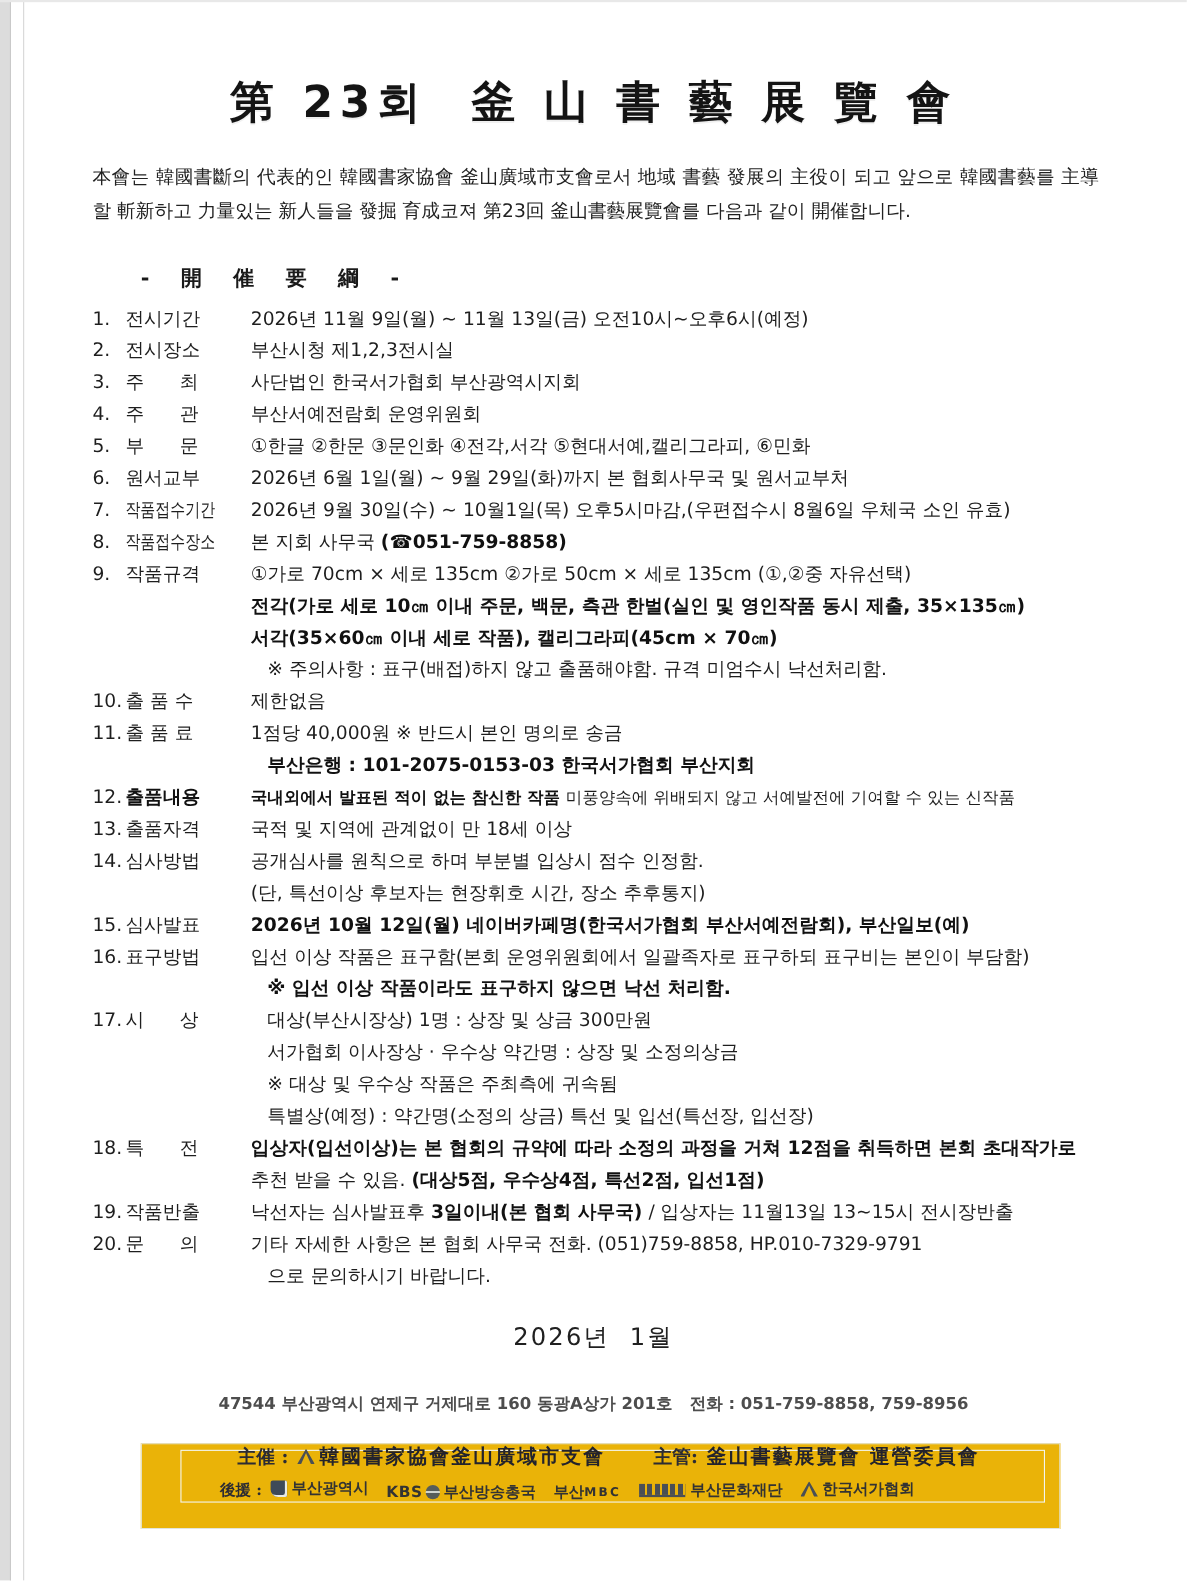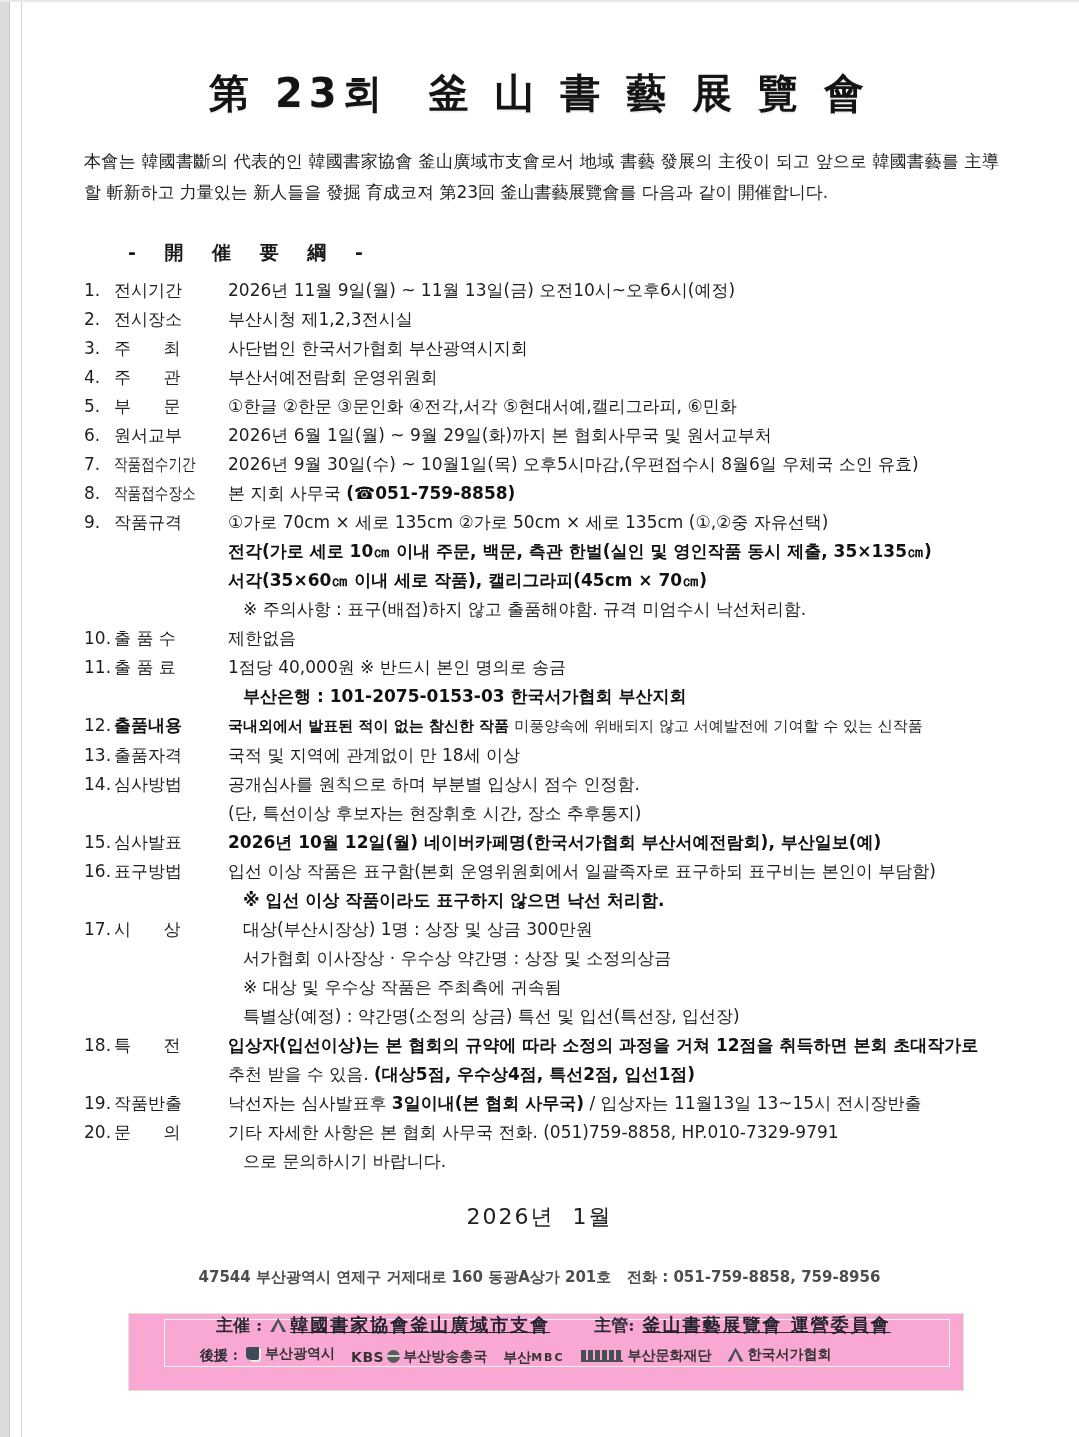--- a/index.html
+++ b/index.html
@@ -59,39 +59,39 @@
     margin-top:26px;text-align:center;
     font-size:22px;letter-spacing:2px;color:#202020;white-space:pre;
   }
   .address{
     margin-top:36px;text-align:center;
     font-size:15px;color:#4d4d4d;font-weight:bold;letter-spacing:0px;white-space:pre;
   }
   .sponsor-box{
     margin:26px 0 0 128px;
     width:836px;height:78px;
-    background:#f9a8d4;
+    background:#eab308;
     position:relative;
     box-shadow:inset 0 0 0 1px #e2e5db;
   }
   .sponsor-inner{
     position:absolute;left:36px;top:6px;right:14px;bottom:24px;
     border:1px solid #f3f5ee;
   }
   .sp-line{
     position:relative;z-index:2;
     display:flex;align-items:center;
     padding-left:88px;white-space:nowrap;
   }
   .sp-line1{margin-top:14px;font-size:17px;}
   .sp-line2{margin-top:8px;font-size:14px;padding-left:72px;}
   .sp-label{font-weight:bold;color:#2b2b33;margin-right:8px;font-family:"DejaVu Serif","Liberation Serif",serif;}
   .sp-callig{
     font-family:"DejaVu Serif","Liberation Serif",serif;
-    font-weight:bold;color:#23232c;letter-spacing:2px;font-size:18px;text-decoration:underline;
+    font-weight:bold;color:#23232c;letter-spacing:2px;font-size:18px;
   }
   .sp-org{margin-left:44px;}
   .supporter{display:inline-flex;align-items:center;margin-right:16px;font-weight:bold;color:#333;}
   .supporter .pre{font-weight:bold;letter-spacing:0.5px;}
   .supporter .strong{font-weight:bold;letter-spacing:2px;font-size:11px;}
   .icon{display:inline-block;vertical-align:middle;}
   .tri-icon{
     width:16px;height:14px;margin-right:4px;
     background:#4a4f55;
     clip-path:polygon(50% 0, 100% 100%, 78% 100%, 50% 28%, 22% 100%, 0 100%);

